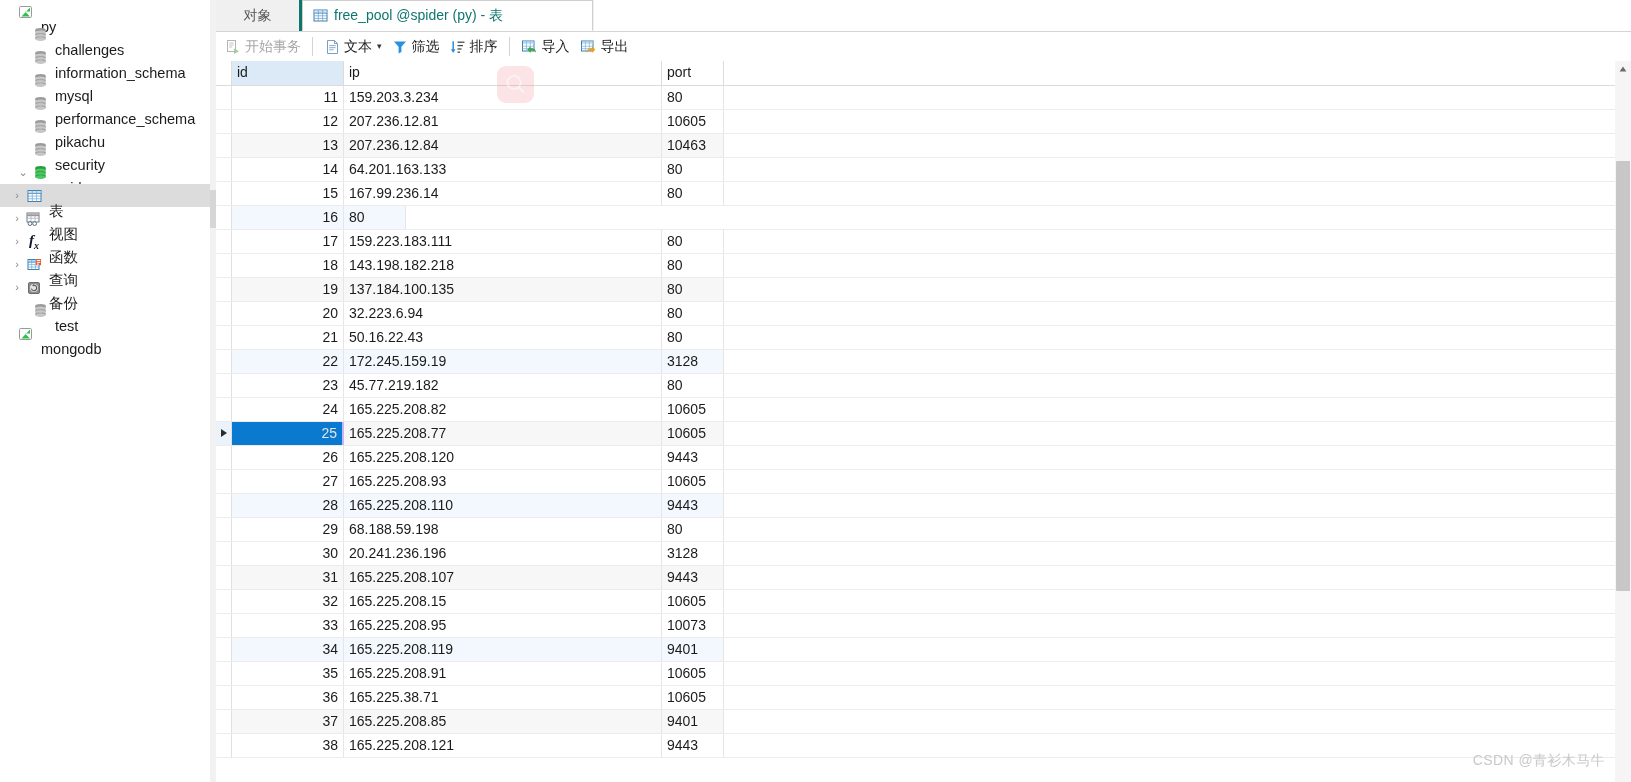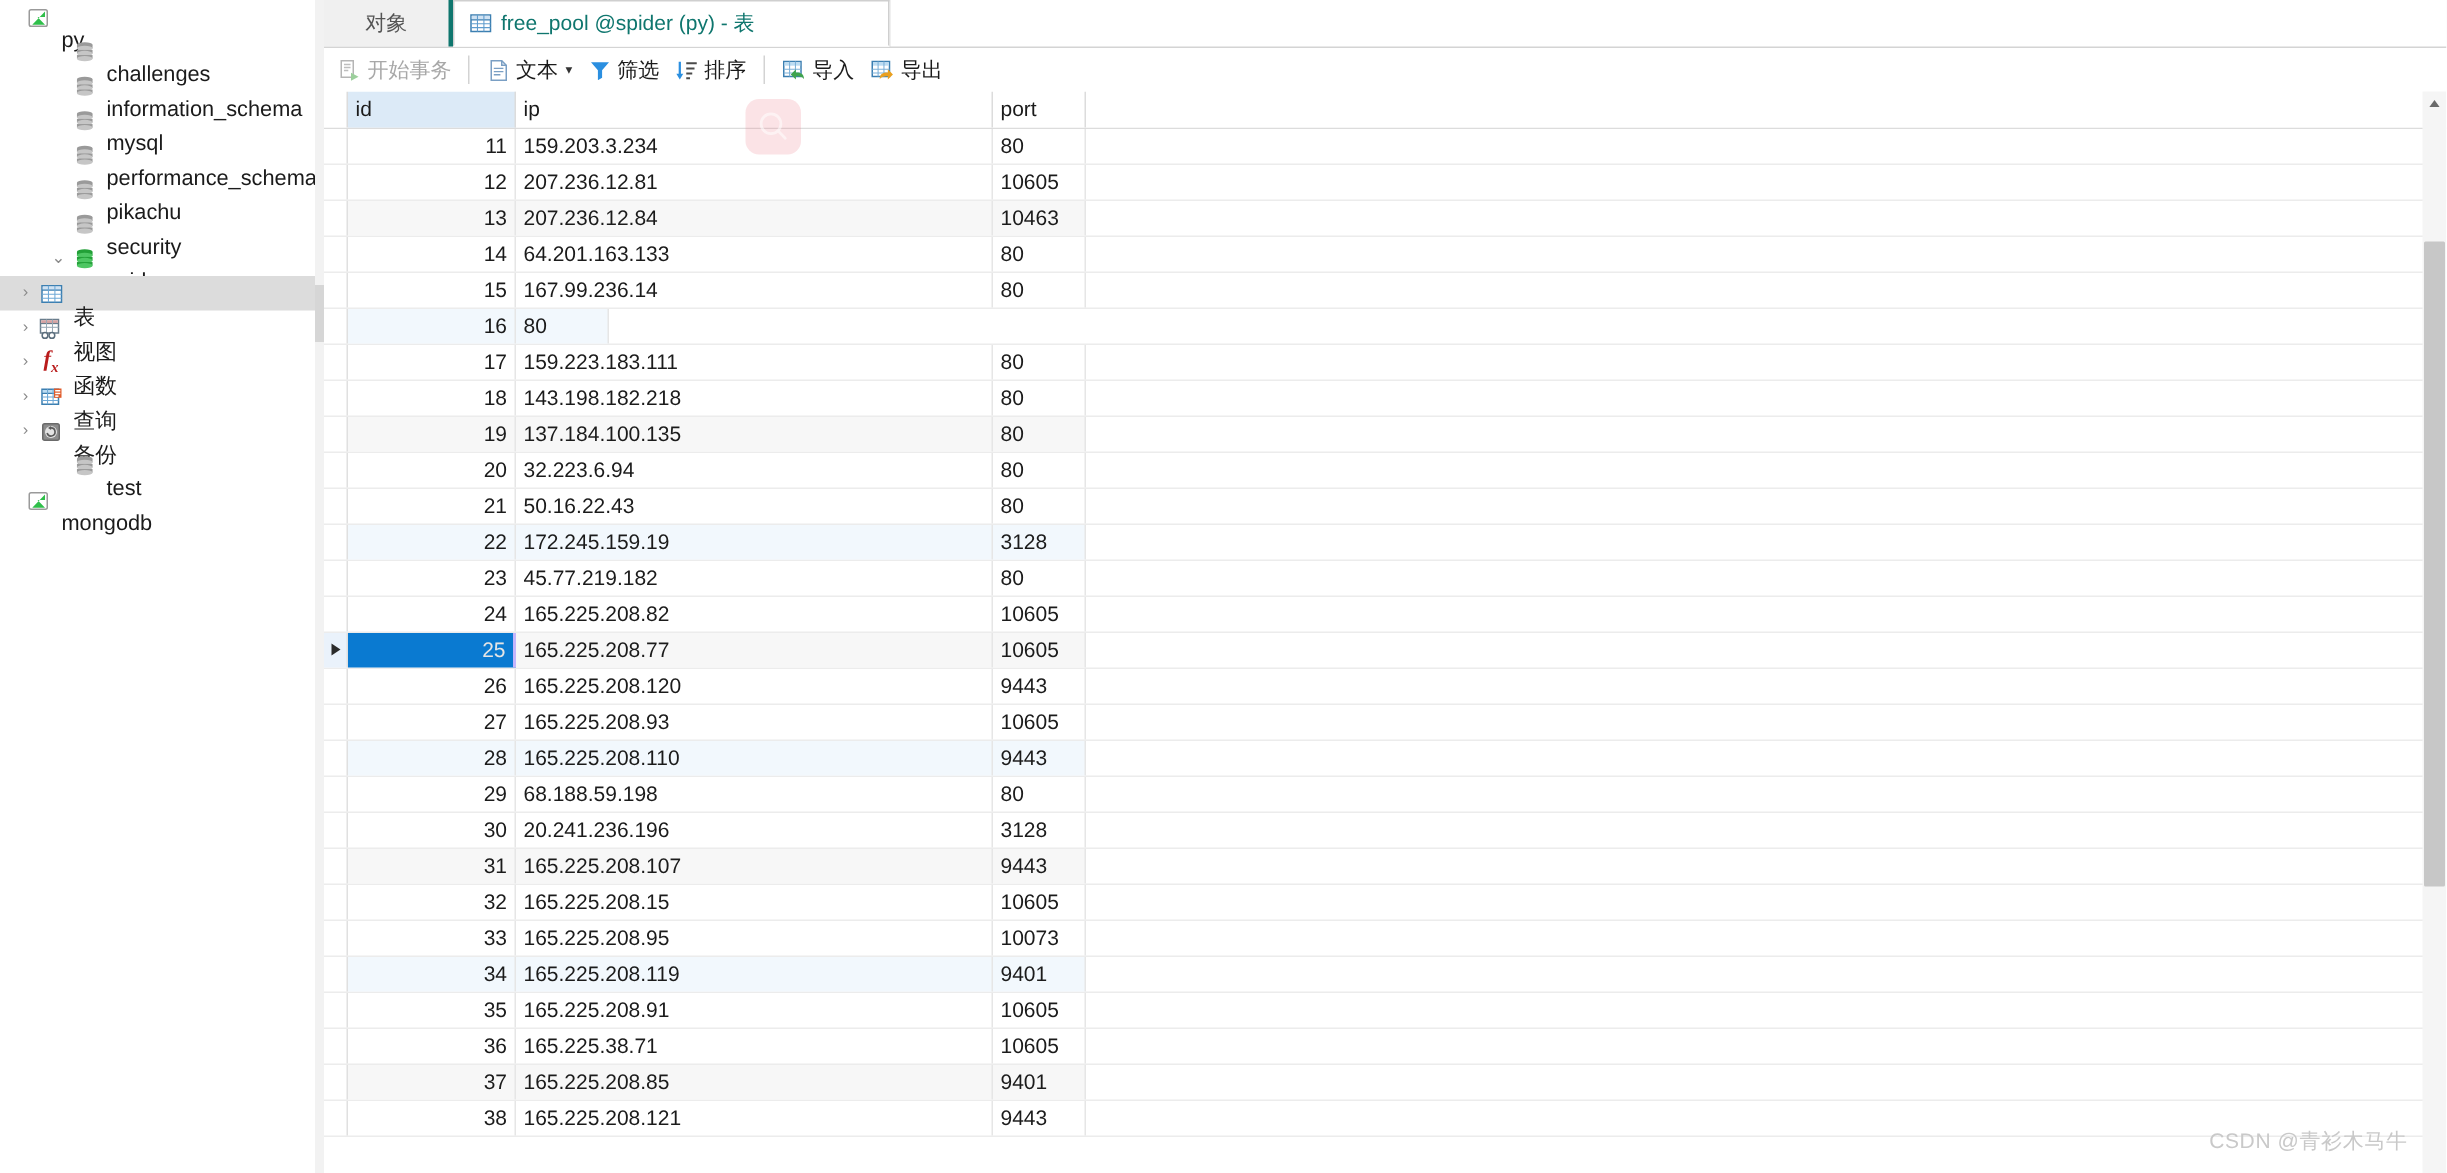--- a/index.html
+++ b/index.html
@@ -53,27 +53,27 @@
     display: inline-flex;
     align-items: center;
     justify-content: center;
     margin-right: 5px;
   }
   .tree-row .lbl { padding-bottom: 1px; margin-top: 32px; }
   .fx-ico {
     font-family: "Liberation Serif", "DejaVu Serif", serif;
     font-style: italic;
     font-size: 15px;
-    color: #b91c1c;
+    color: #0f172a;
     font-weight: 600;
   }
 
   
   .lvl0 { padding-left: 2px; }
-  .lvl1 { padding-left: 32px; align-items: center; }
+  .lvl1 { padding-left: 16px; align-items: center; }
   .lvl2 { padding-left: 10px; }
 
   
   #splitter {
     position: absolute;
     left: 210px; top: 0;
     width: 6px; height: 782px;
     background: #f2f2f2;
     cursor: col-resize;
   }

